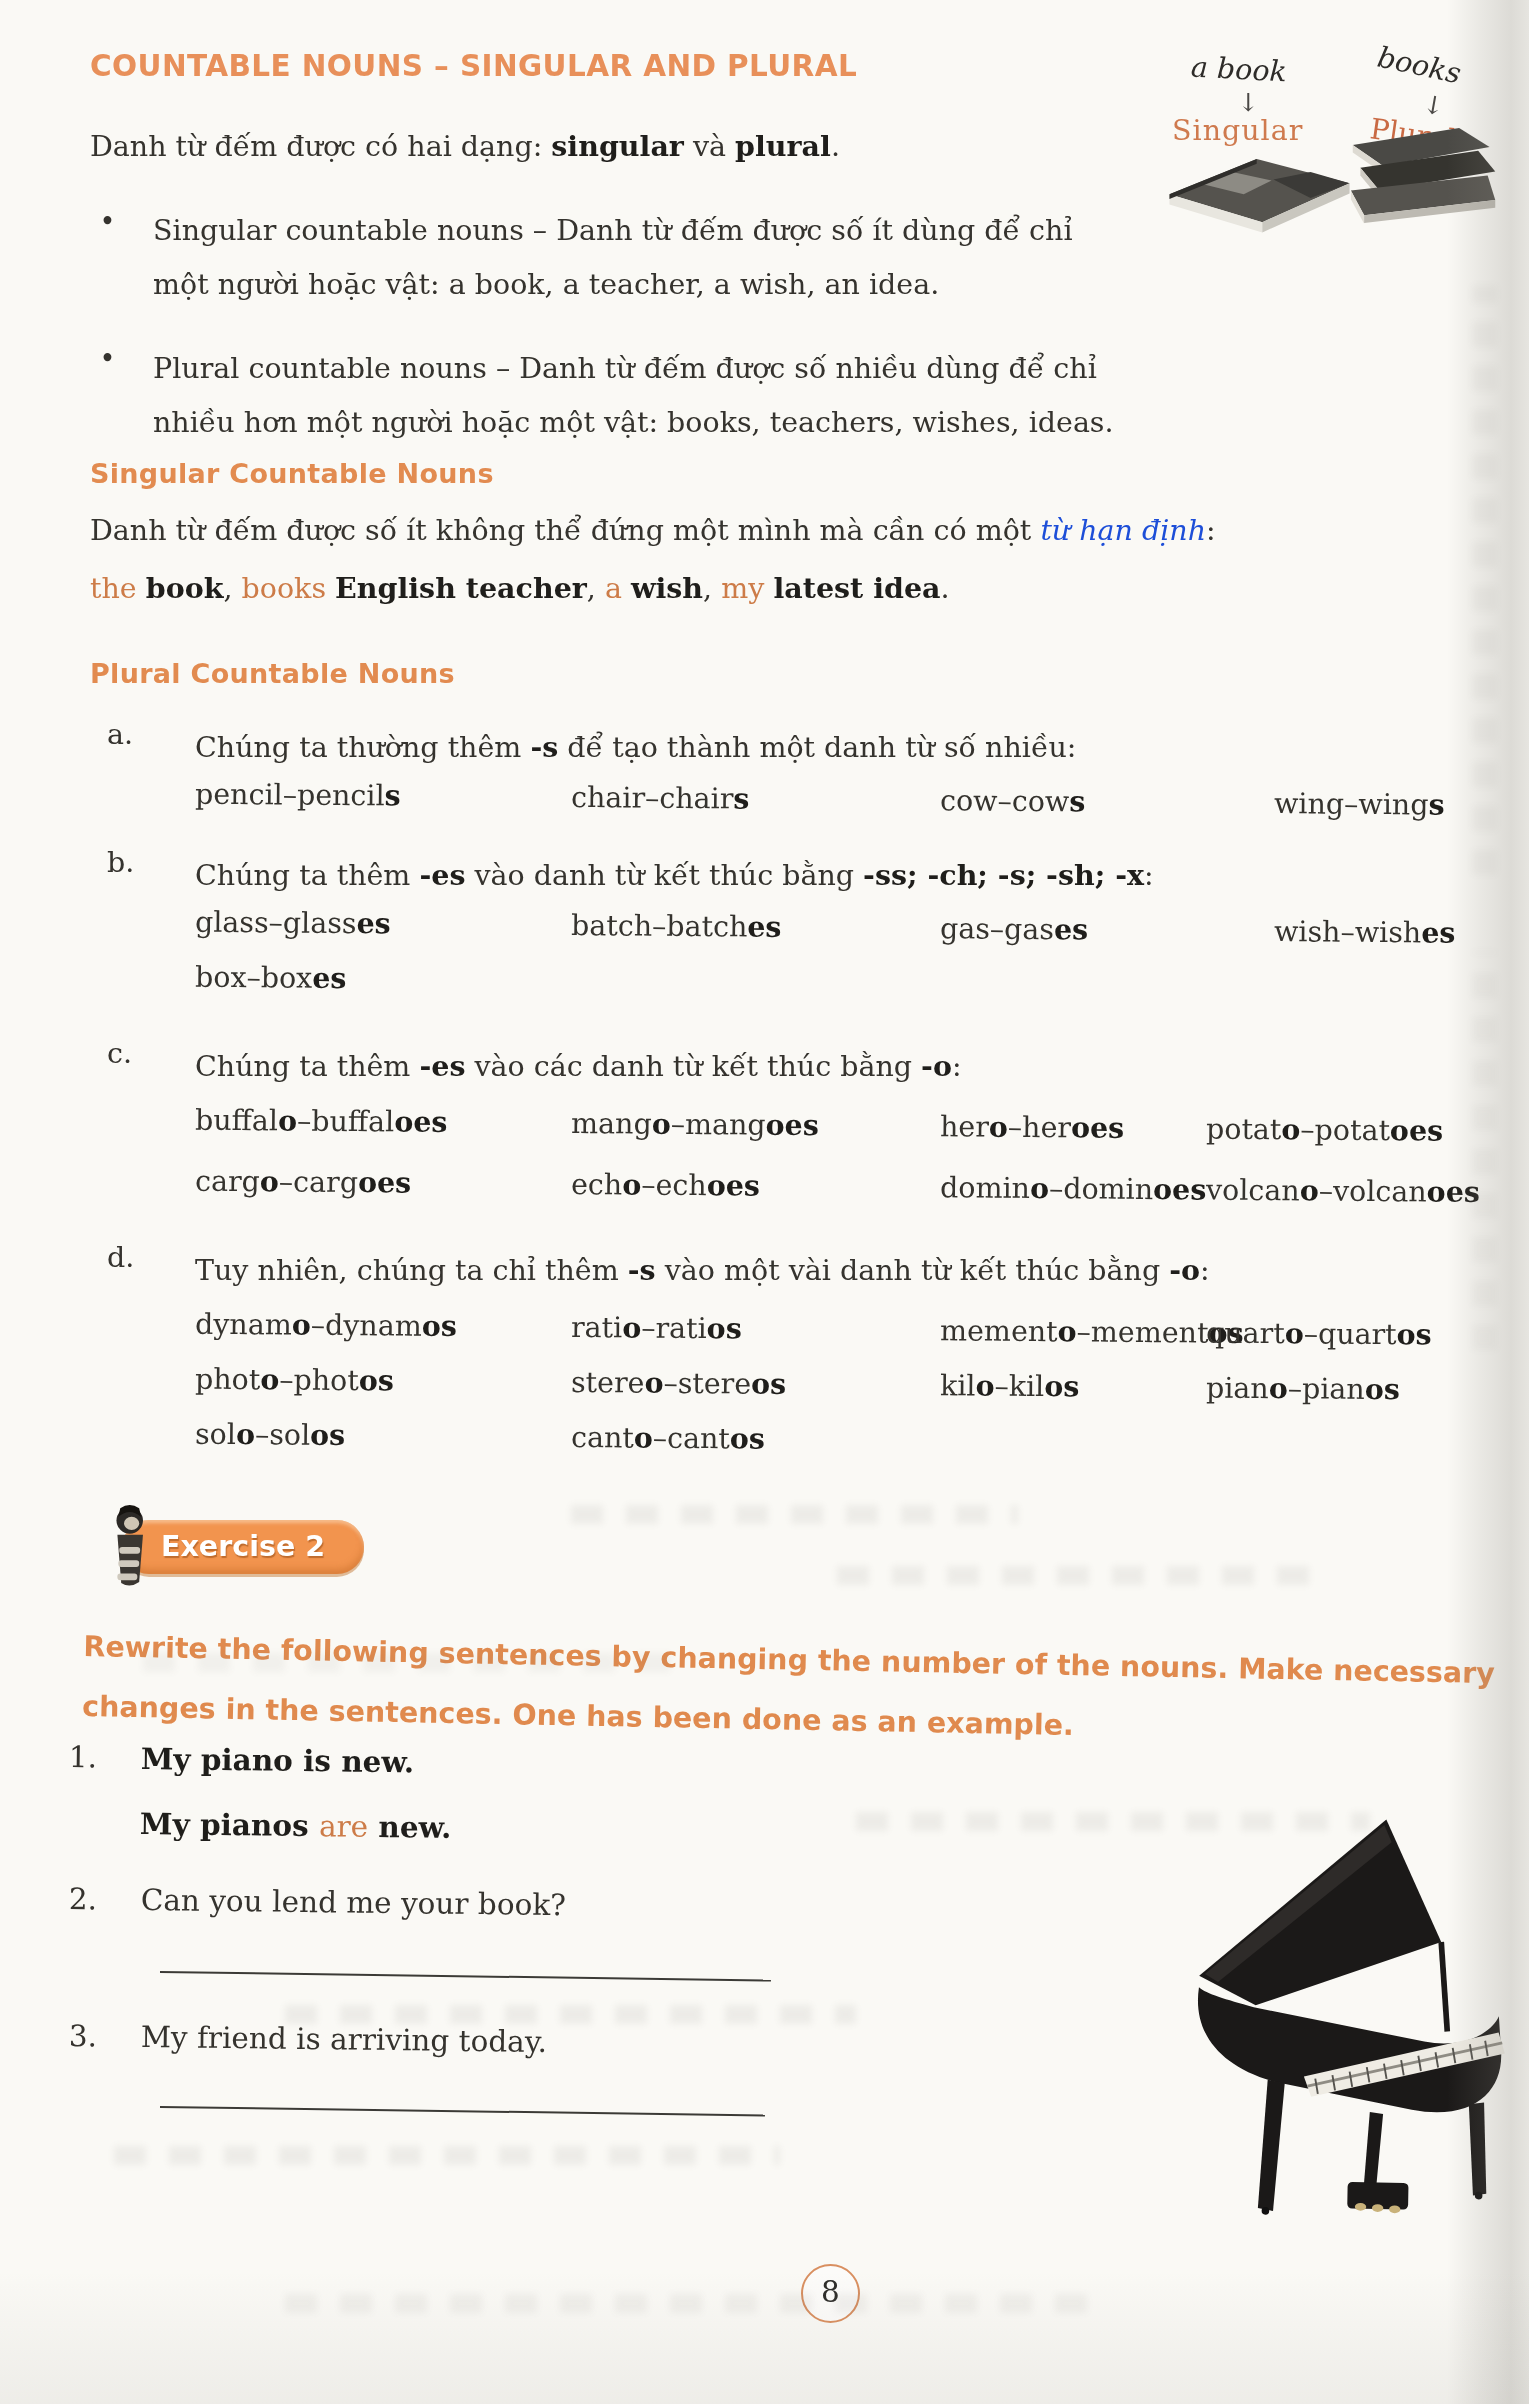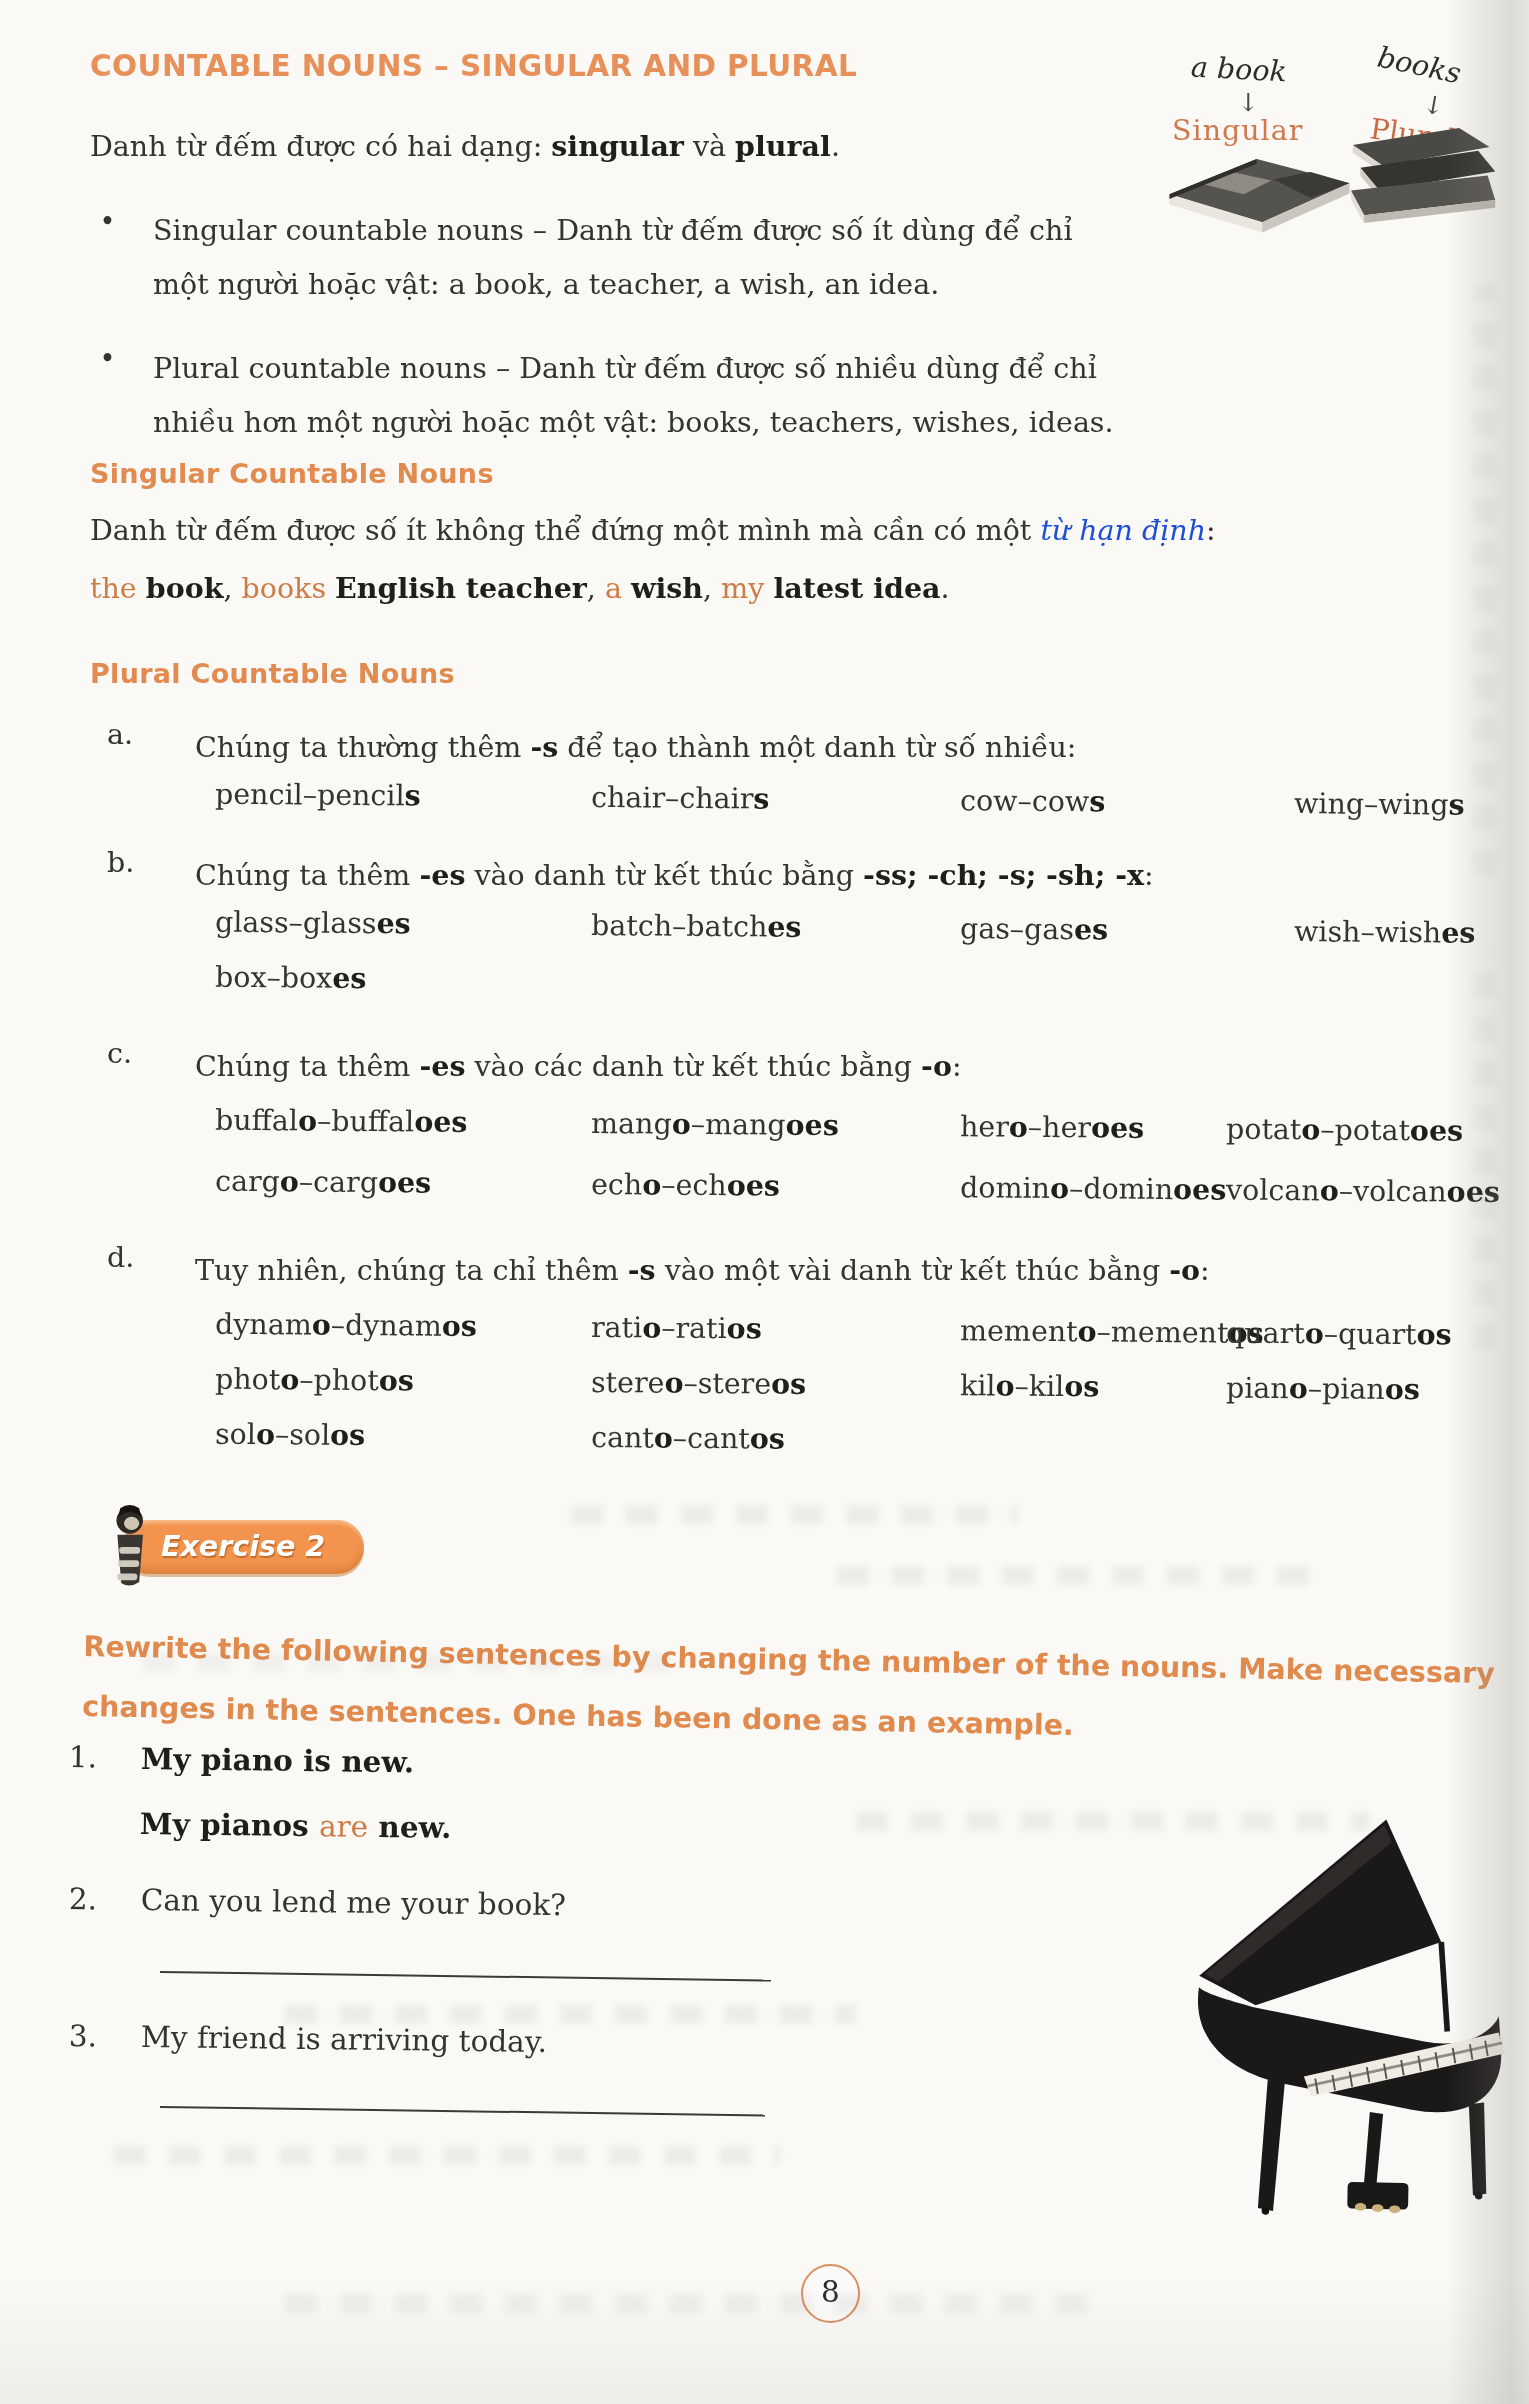--- a/index.html
+++ b/index.html
@@ -25,21 +25,21 @@
   .h-sing{left:90px;top:458px;}
   .sing-l1{left:90px;top:514px;font-size:28.5px;white-space:nowrap;}
   .sing-l2{left:90px;top:571px;font-size:28.5px;white-space:nowrap;}
   .h-plur{left:90px;top:658px;}
 
   
   .rule{position:absolute;left:0;width:1508px;}
   .rule-a{top:718px;} .rule-b{top:846px;} .rule-c{top:1037px;} .rule-d{top:1241px;}
   .rule .rlabel{position:absolute;left:107px;top:0;font-size:28.5px;}
   .rule .rtext{position:absolute;left:195px;top:12px;font-size:28.5px;white-space:nowrap;}
-  .rule .rows{position:absolute;left:0;width:100%;margin-left:20px;}
+  .rule .rows{position:absolute;left:0;width:100%;}
   .rule-a .rows,.rule-b .rows{top:57px;}
   .rule-c .rows,.rule-d .rows{top:64px;text-align:right;}
   .wrow{position:relative;height:55px;transform:rotate(.5deg);transform-origin:left center;}
   .rule-c .wrow{height:61px;}
   .cell{position:absolute;top:0;font-size:28.5px;white-space:nowrap;}
   .c0{left:195px;}.c1{left:571px;}.c2{left:940px;}.c3{left:1274px;}
   .rule-c .c3,.rule-d .c3{left:1206px;}
 
   .b{font-weight:bold;color:#1f1e1b;}
   .o{color:#cd7c48;}
@@ -50,21 +50,21 @@
   .dg-books{left:1377px;top:49px;font-style:italic;font-size:28.5px;transform:rotate(12deg);color:#2e2c29;}
   .dg-arrow1{left:1238px;top:88px;font-size:25px;color:#4a4845;}
   .dg-arrow2{left:1423px;top:91px;font-size:25px;color:#4a4845;transform:rotate(10deg);}
   .dg-singular{left:1172px;top:114px;font-size:28.5px;color:#cf7a4e;letter-spacing:1px;}
   .dg-plural{left:1370px;top:118px;font-size:28.5px;color:#c96a44;transform:rotate(8deg);}
   .dg-book1{left:1162px;top:145px;width:195px;height:95px;}
   .dg-book2{left:1343px;top:126px;width:162px;height:114px;}
 
   
   .badge{left:122px;top:1520px;width:242px;height:54px;background:#f2944e;border-radius:28.5px;z-index:3;
-         box-shadow:0 2.9px 0 rgba(190,110,40,.45), inset 0 -4.8px 7.6px rgba(175,88,22,.35), inset 0 2.9px 3.8px rgba(255,235,210,.5);font-style:italic;}
+         box-shadow:0 2.9px 0 rgba(190,110,40,.45), inset 0 -4.8px 7.6px rgba(175,88,22,.35), inset 0 2.9px 3.8px rgba(255,235,210,.5);}
   .badge .btxt{width:100%;text-align:center;line-height:54px;font-family:"DejaVu Sans",sans-serif;
          font-weight:bold;font-size:28.5px;color:#fff;text-shadow:1px 1.9px 1px rgba(150,75,20,.55);}
   .mascot{position:absolute;left:-15px;top:-17px;width:53px;height:88px;}
 
   .instr{left:84px;top:1617px;width:1427px;font-family:"DejaVu Sans",sans-serif;font-weight:bold;
          font-size:28.5px;color:#e08a4e;transform:rotate(1.1deg);transform-origin:left top;}
   .instr .il{line-height:60px;white-space:nowrap;}
 
   
   .item{position:absolute;left:141px;font-size:29.5px;transform:rotate(.7deg);transform-origin:left top;}

